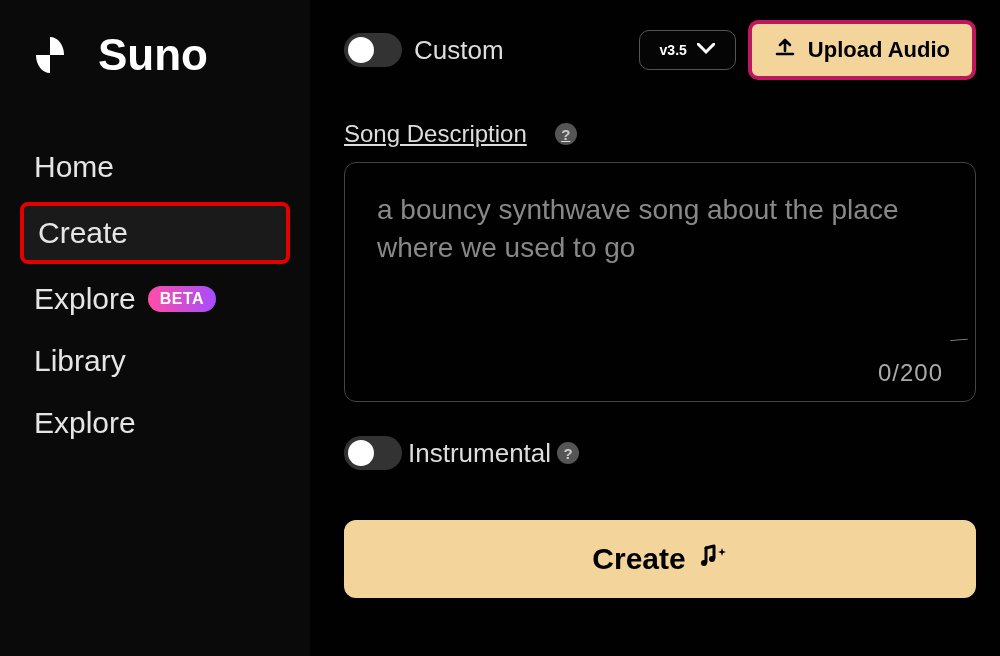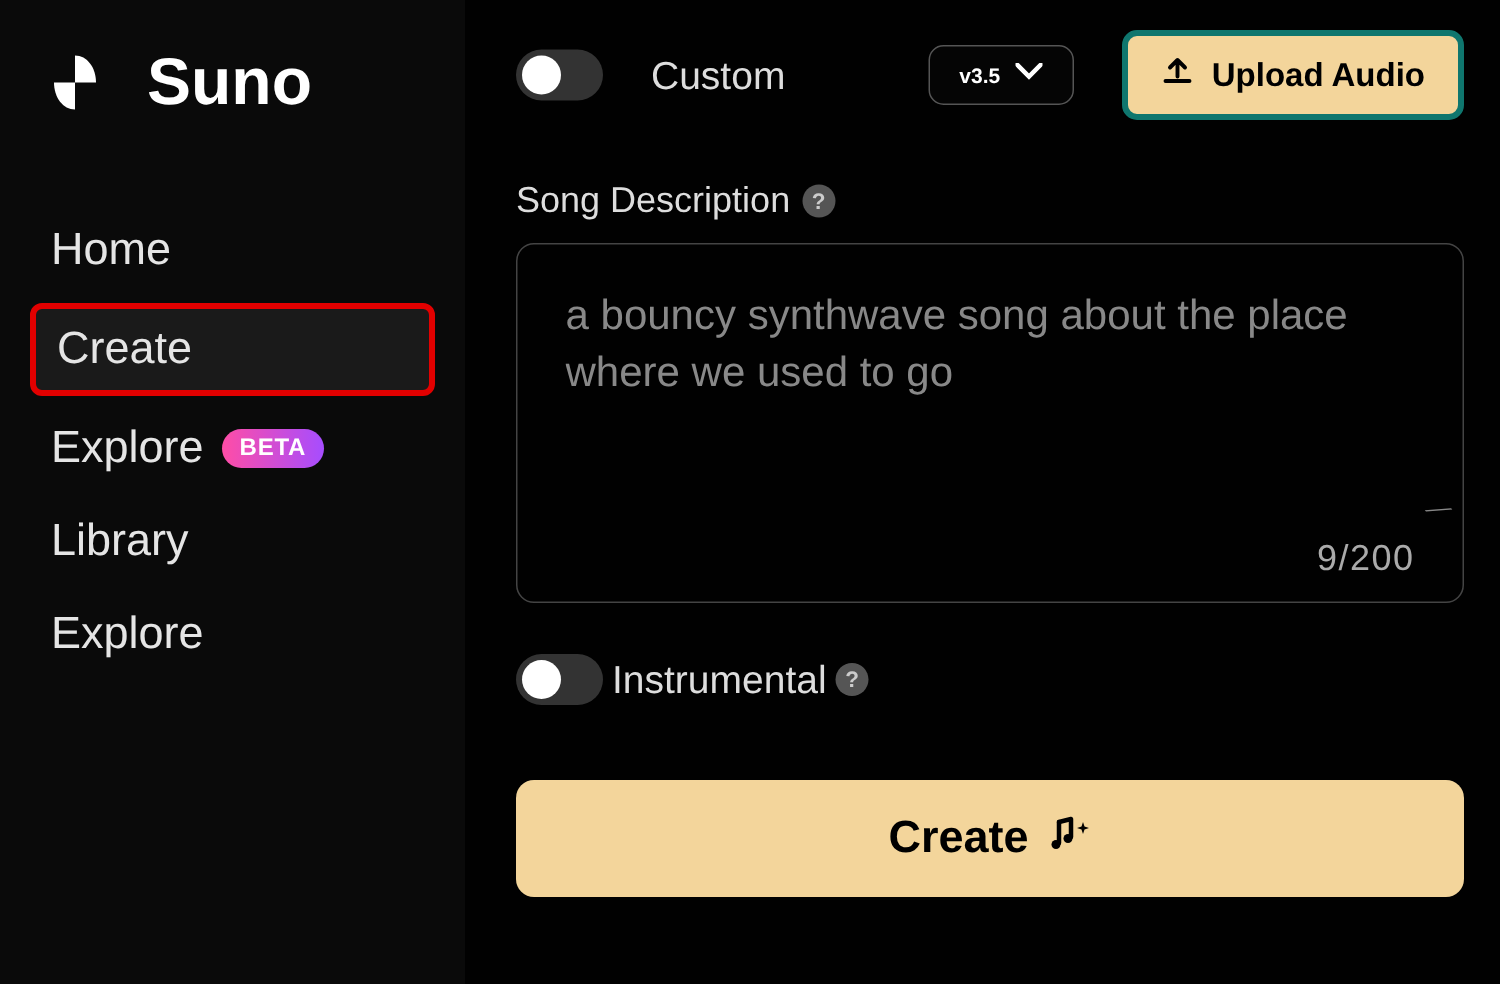--- a/index.html
+++ b/index.html
@@ -56,21 +56,21 @@
     letter-spacing: 0.5px;
   }
   .main {
     flex: 1;
     padding: 20px 24px 30px 34px;
     background: #010101;
   }
   .top-row {
     display: flex;
     align-items: center;
-    gap: 32px;
+    gap: 12px;
     margin-bottom: 40px;
   }
   .toggle {
     width: 58px;
     height: 34px;
     background: #333;
     border-radius: 999px;
     position: relative;
     cursor: pointer;
     flex-shrink: 0;
@@ -108,29 +108,30 @@
     display: flex;
     align-items: center;
     gap: 12px;
     background: #f3d59b;
     color: #000;
     font-size: 22px;
     font-weight: 700;
     padding: 12px 22px;
     border-radius: 10px;
     cursor: pointer;
-    border: 4px solid #0f766e;
+    border: 4px solid #be185d;
   }
   .section-label {
     font-size: 24px;
     color: #ddd;
     display: flex;
     align-items: center;
-    gap: 8px;
+    gap: 28px;
     margin-bottom: 14px;
+    text-decoration: underline;
   }
   .help-icon {
     width: 22px;
     height: 22px;
     border-radius: 50%;
     background: #555;
     color: #ccc;
     font-size: 15px;
     font-weight: 700;
     display: inline-flex;
@@ -262,21 +263,21 @@
 
   <div class="section-label">
     <span>Song Description</span>
     <span class="help-icon">?</span>
   </div>
 
   <div class="desc-box">
     <textarea class="desc-text" placeholder="a bouncy synthwave song about the place where we used to go" style=""></textarea>
     <span class="resize-handle">⟋</span>
     <div class="desc-footer">
-      <span class="counter">9/200</span>
+      <span class="counter">0/200</span>
     </div>
   </div>
 
   <div class="instrumental-row">
     <div class="toggle">
       <div class="toggle-knob"></div>
     </div>
     <span class="toggle-label">Instrumental</span>
     <span class="help-icon">?</span>
   </div>

